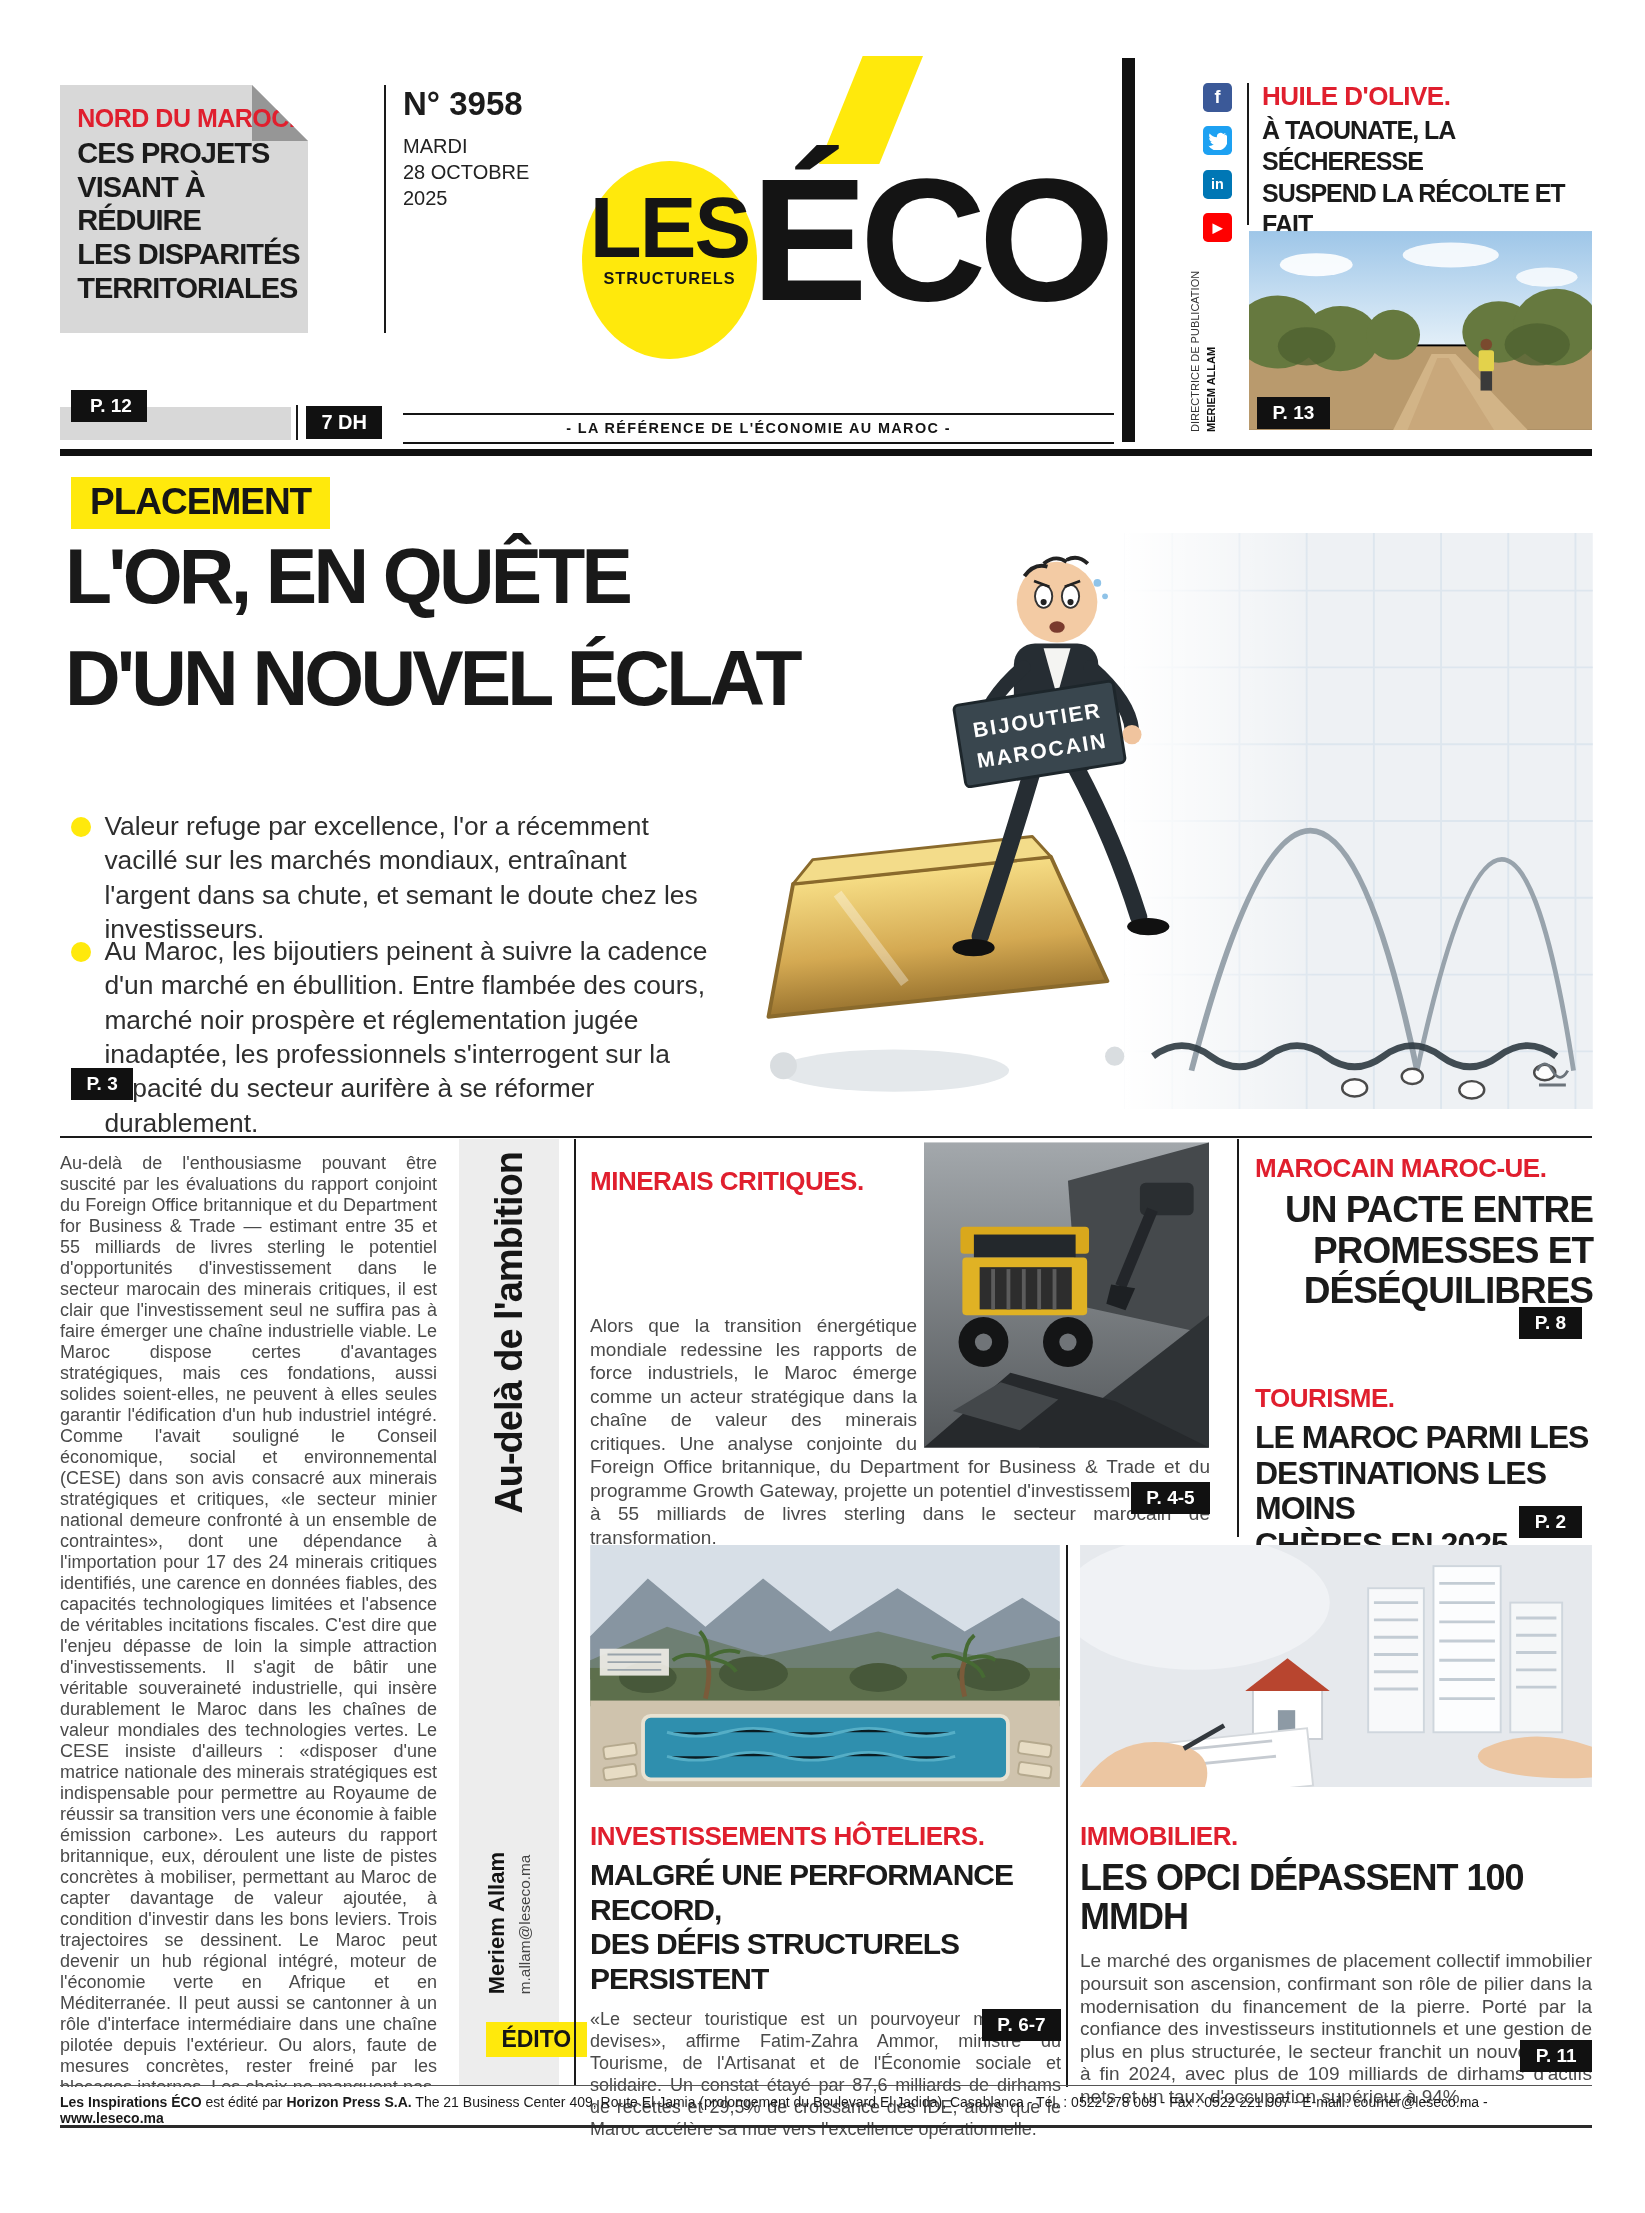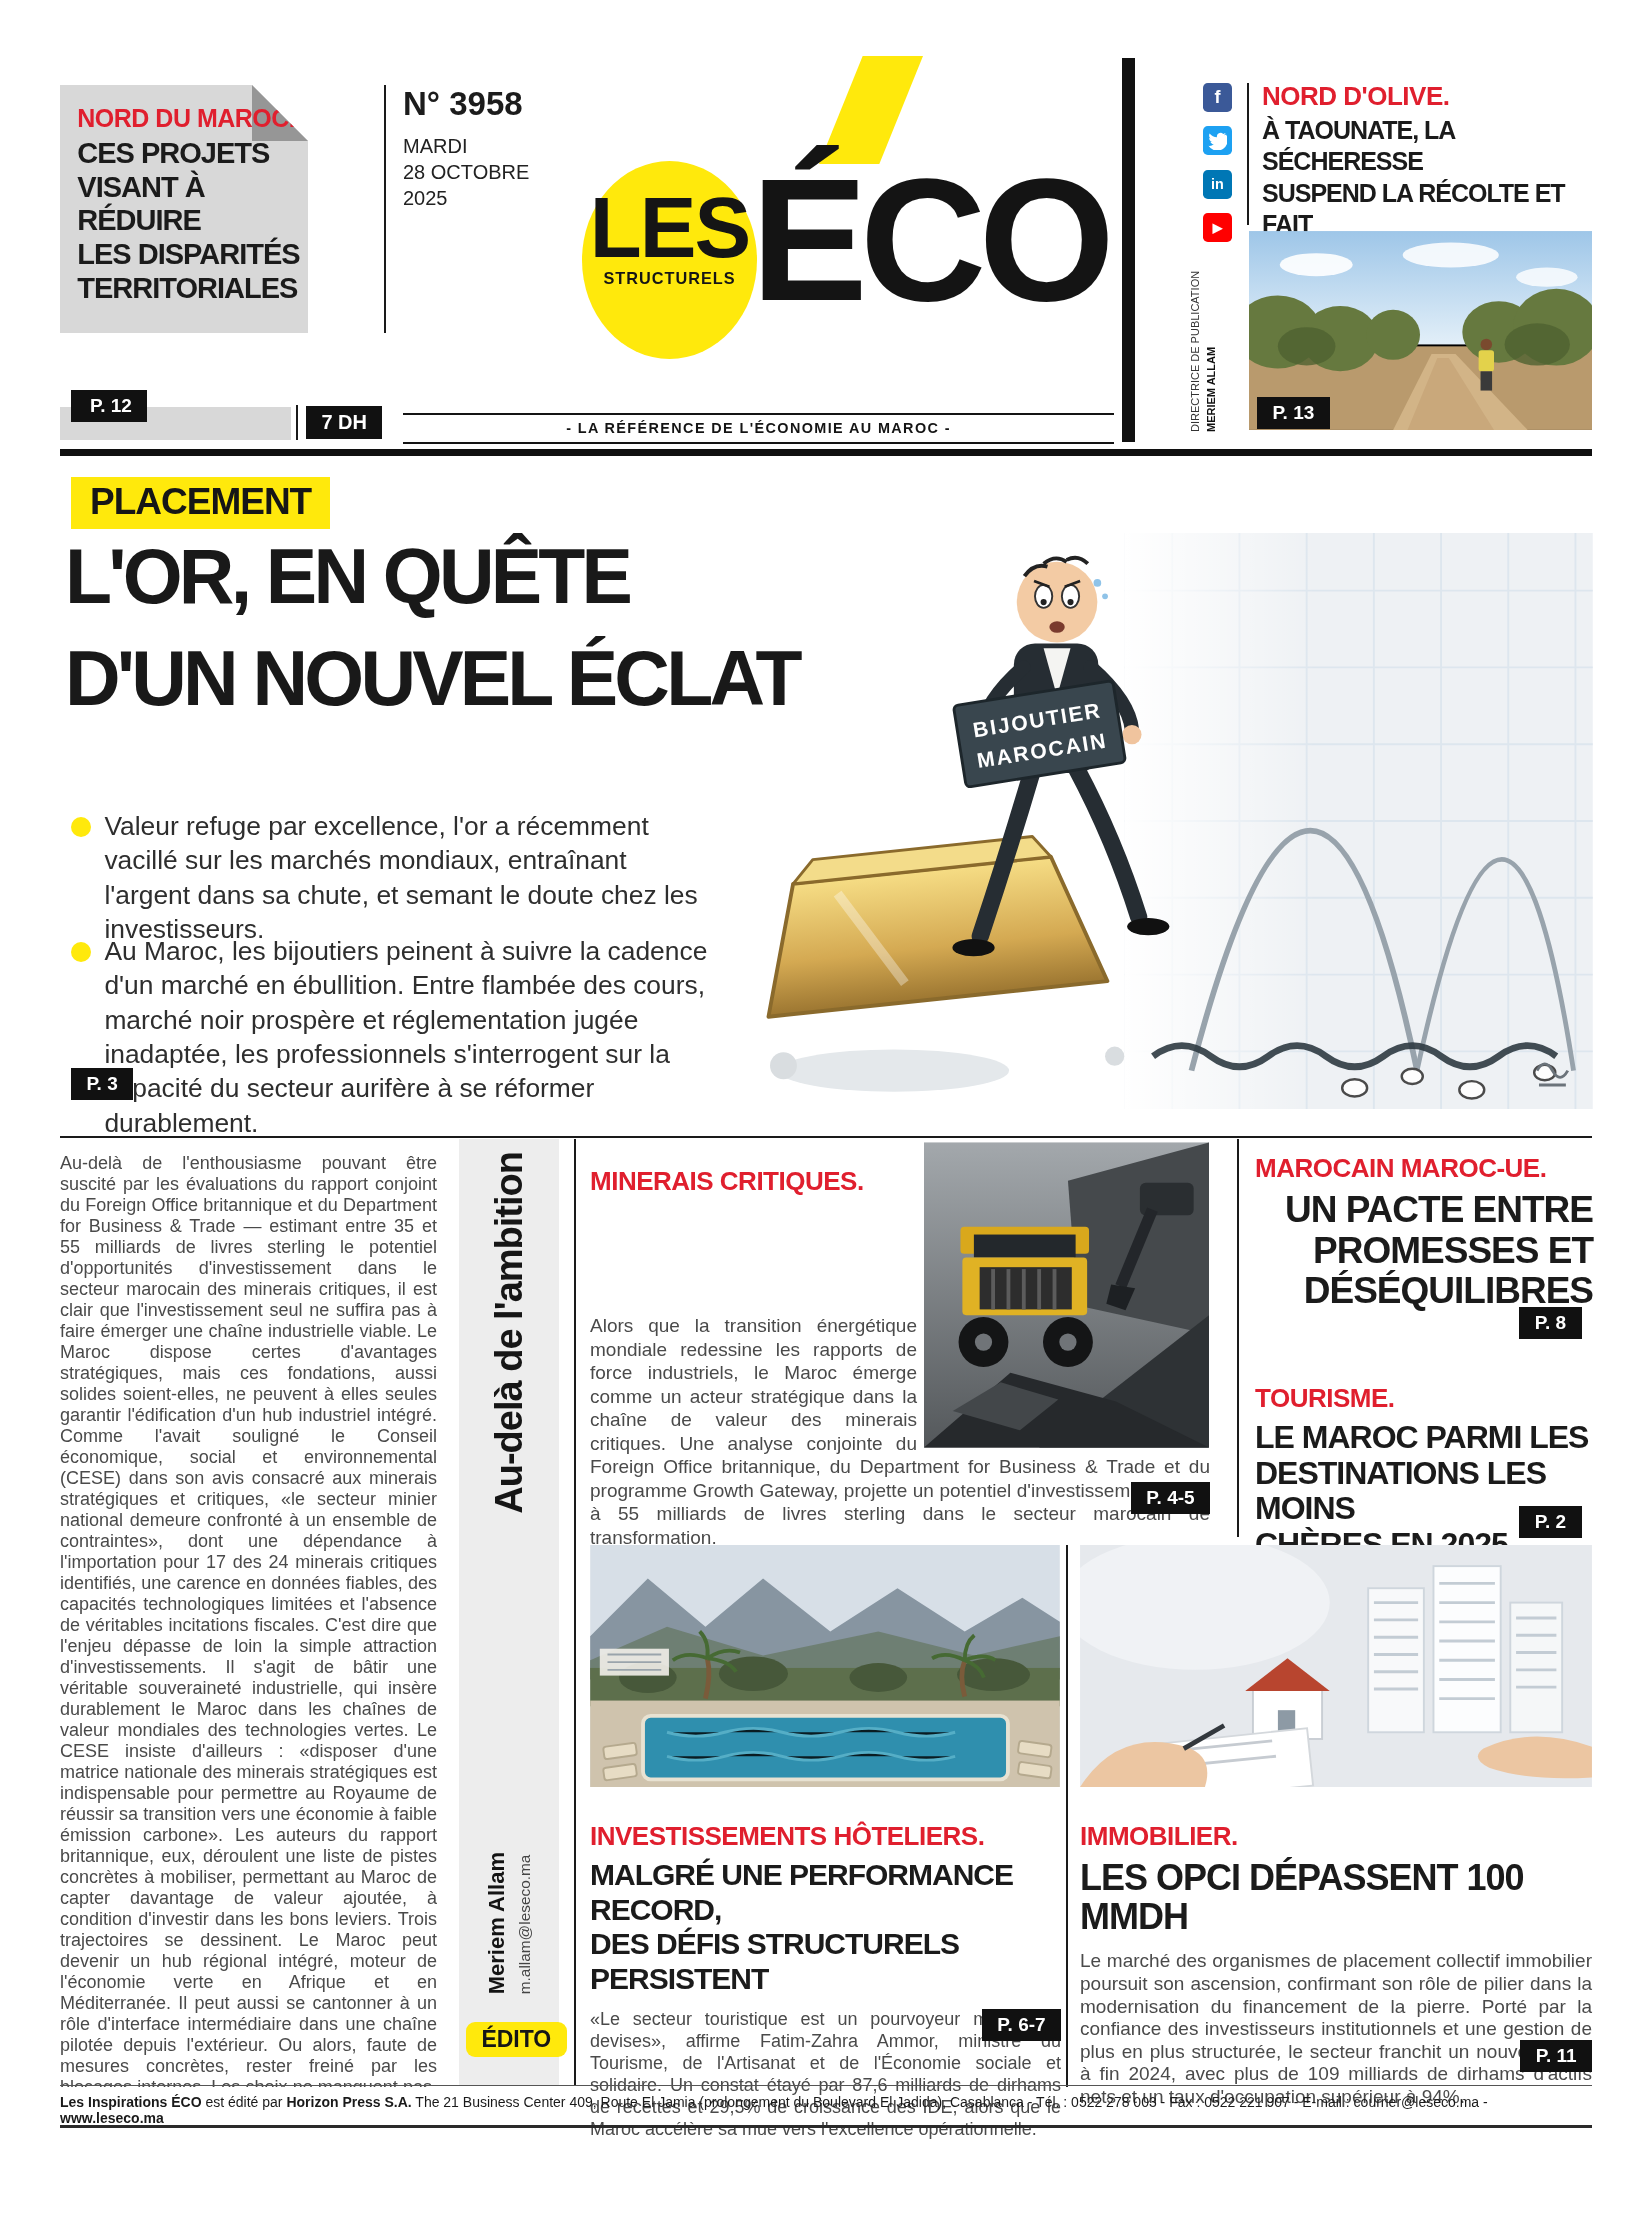--- a/index.html
+++ b/index.html
@@ -109,21 +109,21 @@
     </div>
     <div class="sicon" style="background:#0077b5; font-size:14.4px;">
         <span>in</span>
       </div>
     <div class="sicon" style="background:#ff0000; font-size:12.5px;">
         <span>▶</span>
       </div>
   </div>
   <div class="abs vline" style="left:1247px; top:83px; width:1.9px; height:142px;"></div>
 
-  <div class="abs kicker" style="left:1262px; top:81px;">NORD D'OLIVE.</div>
+  <div class="abs kicker" style="left:1262px; top:81px;">HUILE D'OLIVE.</div>
   <div class="abs hl preline" style="left:1262px; top:115px; font-size:25px; line-height:1.25; width:336px;">À TAOUNATE, LA SÉCHERESSE
 SUSPEND LA RÉCOLTE ET FAIT
 CRAINDRE UNE FLAMBÉE DES PRIX</div>
 
   <div class="abs" style="left:1249px; top:231px; width:343px; height:199px;">
     <svg width="343" height="199" viewBox="0 0 357 207">
       <defs>
         <linearGradient id="sky1" x1="0" y1="0" x2="0" y2="1">
           <stop offset="0" stop-color="#9ec6e8"></stop>
             <stop offset="1" stop-color="#e9f3fa"></stop>
@@ -267,21 +267,21 @@
   <div class="abs body" style="left:60px; top:1153px; width:377px; height:934px; font-size:18px; line-height:21px; overflow:hidden;">Au-delà de l'enthousiasme pouvant être suscité par les évaluations du rapport conjoint du Foreign Office britannique et du Department for Business &amp; Trade — estimant entre 35 et 55 milliards de livres sterling le potentiel d'opportunités d'investissement dans le secteur marocain des minerais critiques, il est clair que l'investissement seul ne suffira pas à faire émerger une chaîne industrielle viable. Le Maroc dispose certes d'avantages stratégiques, mais ces fondations, aussi solides soient-elles, ne peuvent à elles seules garantir l'édification d'un hub industriel intégré. Comme l'avait souligné le Conseil économique, social et environnemental (CESE) dans son avis consacré aux minerais stratégiques et critiques, «le secteur minier national demeure confronté à un ensemble de contraintes», dont une dépendance à l'importation pour 17 des 24 minerais critiques identifiés, une carence en données fiables, des capacités technologiques limitées et l'absence de véritables incitations fiscales. C'est dire que l'enjeu dépasse de loin la simple attraction d'investissements. Il s'agit de bâtir une véritable souveraineté industrielle, qui insère durablement le Maroc dans les chaînes de valeur mondiales des technologies vertes. Le CESE insiste d'ailleurs : «disposer d'une matrice nationale des minerais stratégiques est indispensable pour permettre au Royaume de réussir sa transition vers une économie à faible émission carbone». Les auteurs du rapport britannique, eux, déroulent une liste de pistes concrètes à mobiliser, permettant au Maroc de capter davantage de valeur ajoutée, à condition d'investir dans les bons leviers. Trois trajectoires se dessinent. Le Maroc peut devenir un hub régional intégré, moteur de l'économie verte en Afrique et en Méditerranée. Il peut aussi se cantonner à un rôle d'interface intermédiaire dans une chaîne pilotée depuis l'extérieur. Ou alors, faute de mesures concrètes, rester freiné par les blocages internes. Les choix ne manquent pas, il suffit de placer la barre des ambitions et passer à l'acte.</div>
 
   <div class="abs edito-strip" style="left:459px; top:1139px; width:100px; height:947px;">
     <div style="position:absolute; top:13.4px; left:0; width:100%; text-align:center;">
       <span class="vert" style="font-weight:bold; font-size:38px; letter-spacing:-1px; color:#161616; max-height:615px;">Au-delà de l'ambition</span>
     </div>
     <div style="position:absolute; bottom:92px; left:0; width:100%; display:flex; justify-content:center; gap:5.8px;">
       <span class="vert" style="font-weight:bold; font-size:22px; color:#141414;">Meriem Allam</span>
       <span class="vert" style="font-size:15.4px; color:#444;">m.allam@leseco.ma</span>
     </div>
-    <div class="edito-badge" style="position:absolute; bottom:29px; left:7px;border-radius:9px;">ÉDITO</div>
+    <div class="edito-badge" style="position:absolute; bottom:29px; left:27px;">ÉDITO</div>
   </div>
 
   <div class="abs vline" style="left:574px; top:1139px; width:1.9px; height:947px;"></div>
 
   <div class="abs" style="left:590px; top:1153px; width:620px; height:384px;">
 
     <div style="position:absolute; left:334px; top:-11.5px; width:285px; height:306px;">
       <svg width="285" height="306" viewBox="0 0 297 318">
         <defs>
           <linearGradient id="mine" x1="0" y1="0" x2="0" y2="1">

